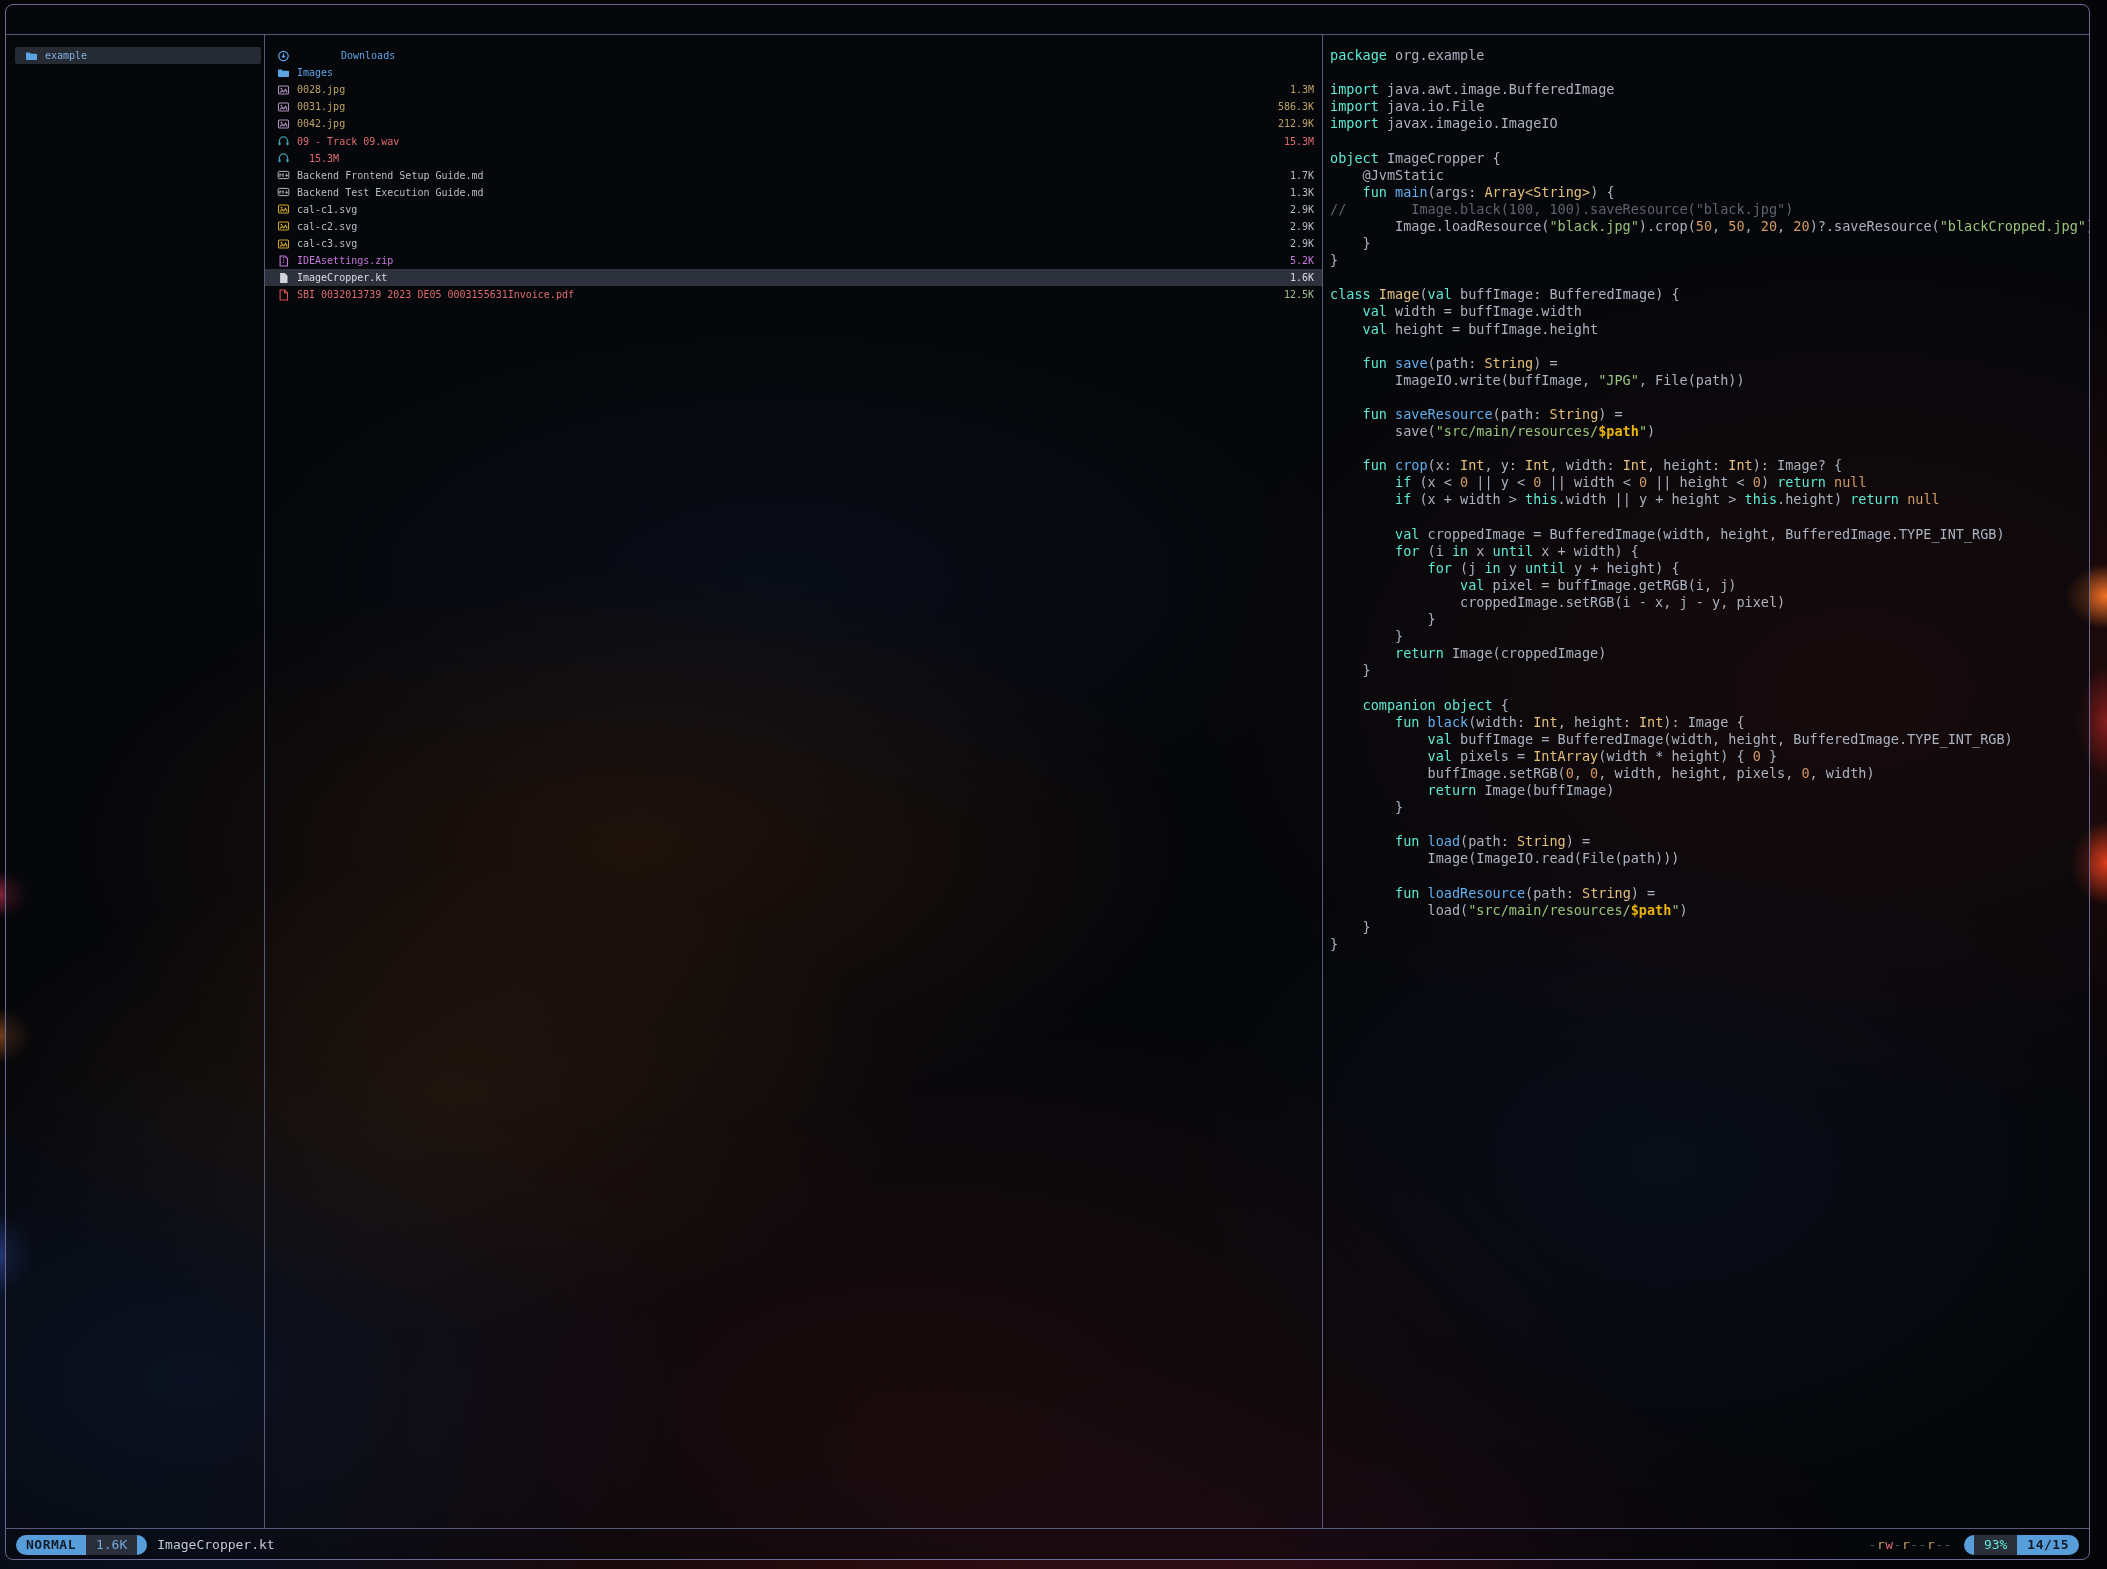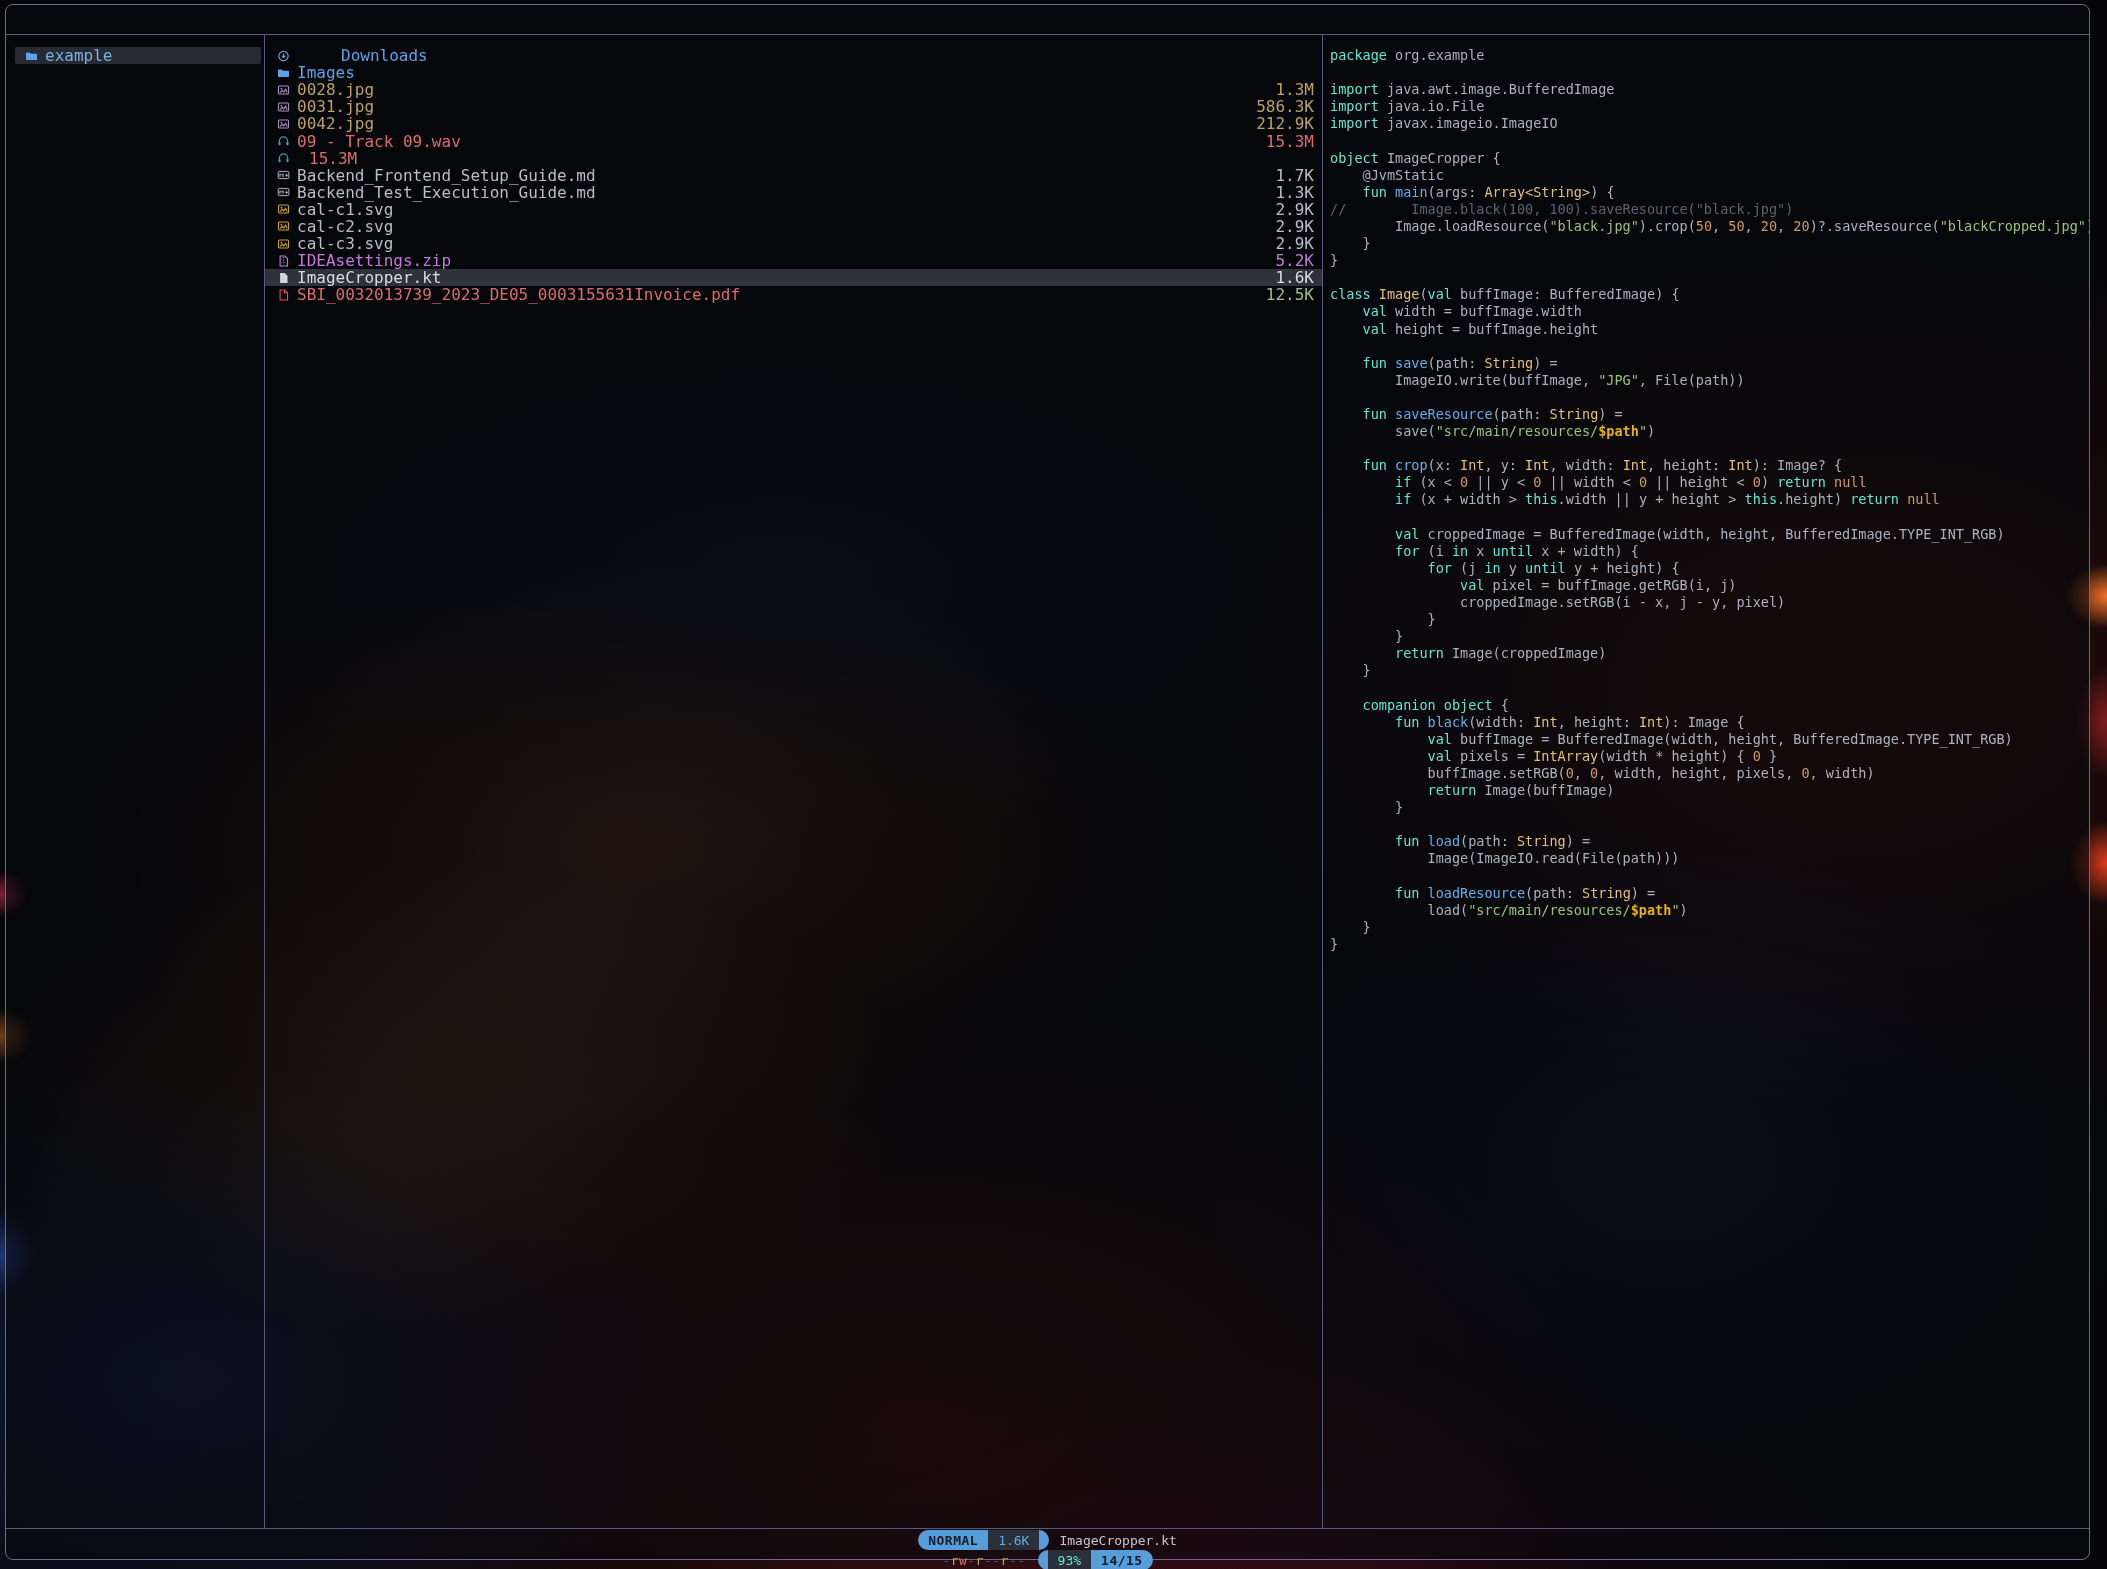--- a/index.html
+++ b/index.html
@@ -37,38 +37,38 @@
     position:absolute;top:29px;bottom:30px;left:0;right:0;
     border-top:1px solid #585a7c;border-bottom:1px solid #585a7c;
     display:flex;overflow:hidden;
   }
   .pane{box-sizing:border-box;overflow:hidden;}
   .pane-parent{width:259px;border-right:1px solid #585a7c;padding-top:12px;}
   .pane-files{width:1058px;border-right:1px solid #585a7c;padding-top:12px;}
   .pane-preview{flex:1;padding:12px 6px 0 7px;}
   .prow,.frow{
     height:17.1px;display:flex;align-items:center;
-    font-size:16px;white-space:nowrap;
+    font-size:10px;white-space:nowrap;
   }
   .prow{margin:0 3px 0 9px;padding-left:10px;border-radius:2px;}
   .prow.sel{background:#262a33;}
   .frow{padding:0 8px 0 12px;}
   .frow.sel{background:#2e323c;}
   .ficon{width:13px;height:12px;margin-right:7px;flex:0 0 13px;display:inline-flex;align-items:center;}
   .fname{flex:1;overflow:hidden;text-overflow:clip;}
   .fsize{margin-left:12px;text-align:right;}
   .code{font-size:13.5px;line-height:17.1px;}
   .cl{height:17.1px;white-space:pre;}
   .kw{color:#5eead4;} .fn{color:#61afef;} .ty{color:#e5c07b;}
   .st{color:#98c379;} .nu{color:#d19a66;} .cm{color:#5c6370;}
   .pl{color:#abb2bf;} .iv{color:#eab308;font-weight:bold;}
   .statusbar{
     position:absolute;bottom:0;left:0;right:0;height:29px;
     display:flex;align-items:center;justify-content:space-between;
-    padding:0 10px;box-sizing:border-box;font-size:13px;flex-direction:column;
+    padding:0 10px;box-sizing:border-box;font-size:13px;
   }
   .sb-left,.sb-right{display:flex;align-items:center;}
   .pillgroup{display:flex;align-items:center;height:20px;}
   .seg{display:flex;align-items:center;height:20px;padding:0 10px;}
   .seg.blue{background:#579dd9;color:#131c28;font-weight:bold;letter-spacing:.5px;}
   .seg.dark{background:#2b2f3a;}
   .capL{width:10px;height:20px;background:#579dd9;border-radius:10px 0 0 10px;}
   .capR{width:10px;height:20px;background:#579dd9;border-radius:0 10px 10px 0;}
   .rL{border-radius:10px 0 0 10px;}
   .rR{border-radius:0 10px 10px 0;}

